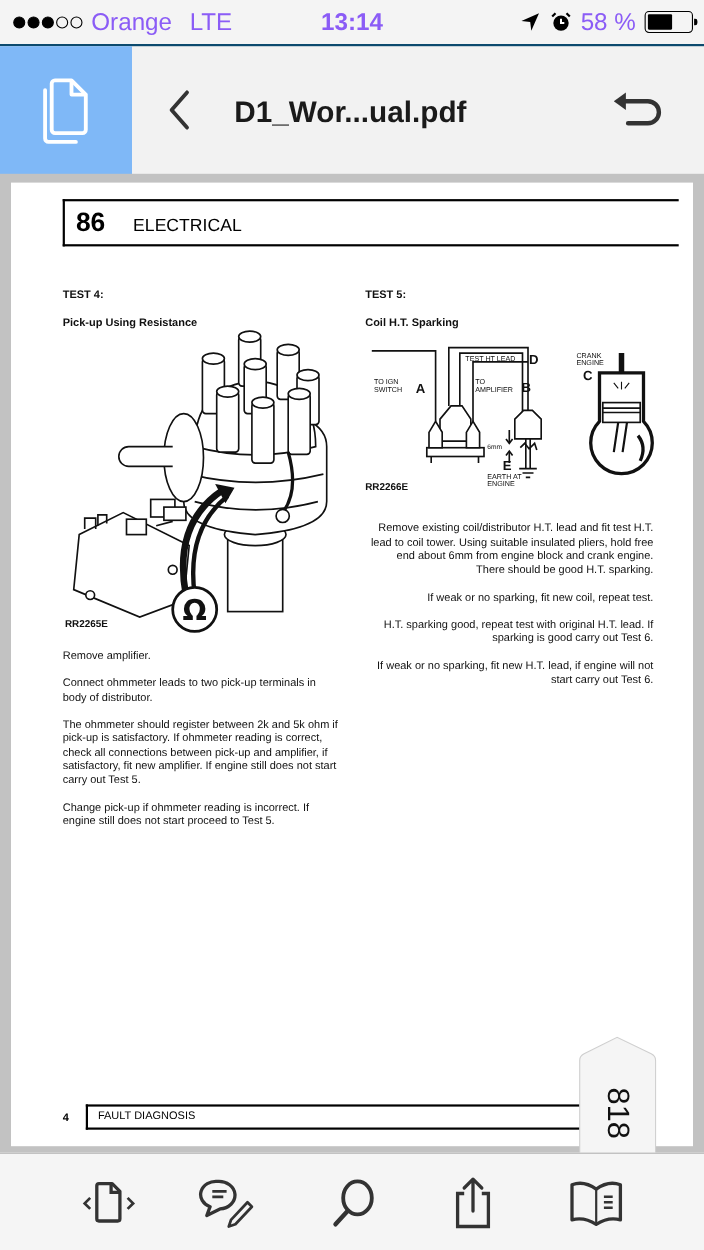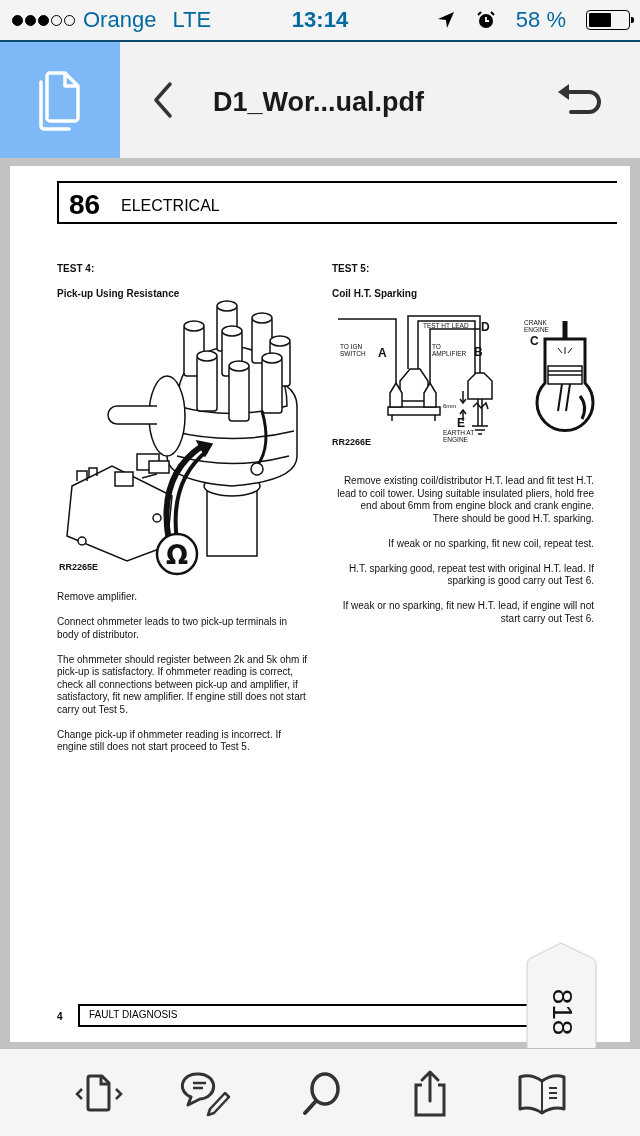--- a/index.html
+++ b/index.html
@@ -1,43 +1,43 @@
 <!DOCTYPE html>
 <html><head>
 <meta charset="utf-8">
 <style>
   * { box-sizing: border-box; margin: 0; padding: 0; }
   html, body { width: 640px; height: 1136px; overflow: hidden; background: #f4f4f4; font-family: "Liberation Sans", sans-serif; }
 
   
-  .status-bar { position: absolute; left: 0; top: 0; width: 640px; height: 40px; background: #f4f4f4; color: #0369a1; font-size: 22px; }
+  .status-bar { position: absolute; left: 0; top: 0; width: 640px; height: 40px; background: #f4f4f4; color: #8b5cf6; font-size: 22px; }
   .status-bar .left { position: absolute; left: 12px; top: 7px; display: flex; align-items: center; }
   .signal { display: flex; gap: 2px; margin-right: 8px; }
   .dot { width: 11px; height: 11px; border-radius: 50%; border: 1.5px solid #000; }
   .dot.on { background: #000; }
   .carrier { margin-right: 16px; }
   .status-bar .time { position: absolute; left: 0; width: 640px; top: 7px; text-align: center; font-weight: bold; font-size: 22px; }
-  .status-bar .right { position: absolute; right: 10px; top: 7px; display: flex; align-items: center; gap: 20px; }
+  .status-bar .right { position: absolute; right: 10px; top: 7px; display: flex; align-items: center; gap: 8px; }
   .battery { width: 44px; height: 20px; border: 1.5px solid #000; border-radius: 4px; position: relative; padding: 2px; }
   .battery .fill { height: 100%; background: #000; border-radius: 1px; }
   .battery::after { content: ""; position: absolute; right: -5px; top: 6px; width: 3px; height: 6px; background: #000; border-radius: 0 2px 2px 0; }
 
   
   .toolbar { position: absolute; left: 0; top: 40px; width: 640px; height: 118px; background: #f2f2f2; border-top: 2px solid #0c4a6e; }
   .doc-btn { position: absolute; left: 0; top: 0; width: 120px; height: 118px; background: #7fb8f7; display: flex; align-items: center; justify-content: center; }
   .back-btn { position: absolute; left: 148px; top: 38px; width: 30px; height: 40px; }
   .doc-title { position: absolute; left: 213px; top: 45px; font-size: 27px; font-weight: bold; color: #1a1a1a; }
   .undo-btn { position: absolute; left: 553px; top: 38px; width: 52px; height: 40px; }
 
   
   .viewer { position: absolute; left: 0; top: 158px; width: 640px; height: 890px; background: #c2c2c2; }
   .page { position: absolute; left: 10px; top: 8px; width: 620px; height: 876px; background: #fff; overflow: hidden; }
 
   .header-box { position: absolute; left: 47px; top: 15px; width: 560px; height: 43px; border: 2px solid #000; border-right: none; }
-  .header-box .num { position: absolute; left: 10px; top: 6px; font-size: 28px; font-weight: bold; }
+  .header-box .num { position: absolute; left: 10px; top: 6px; font-size: 24px; font-weight: bold; }
   .header-box .sec { position: absolute; left: 62px; top: 14px; font-size: 16px; font-weight: normal; }
 
   .col { position: absolute; font-size: 10px; line-height: 12.5px; color: #111; }
   .col .test-label { font-weight: bold; font-size: 10px; }
   .col .test-title { font-weight: bold; font-size: 10px; margin-top: 12px; }
   .col p { margin-bottom: 12.5px; }
 
   .fig { position: absolute; }
 
   .footer-num { position: absolute; left: 47px; top: 845px; font-size: 10px; font-weight: bold; }

